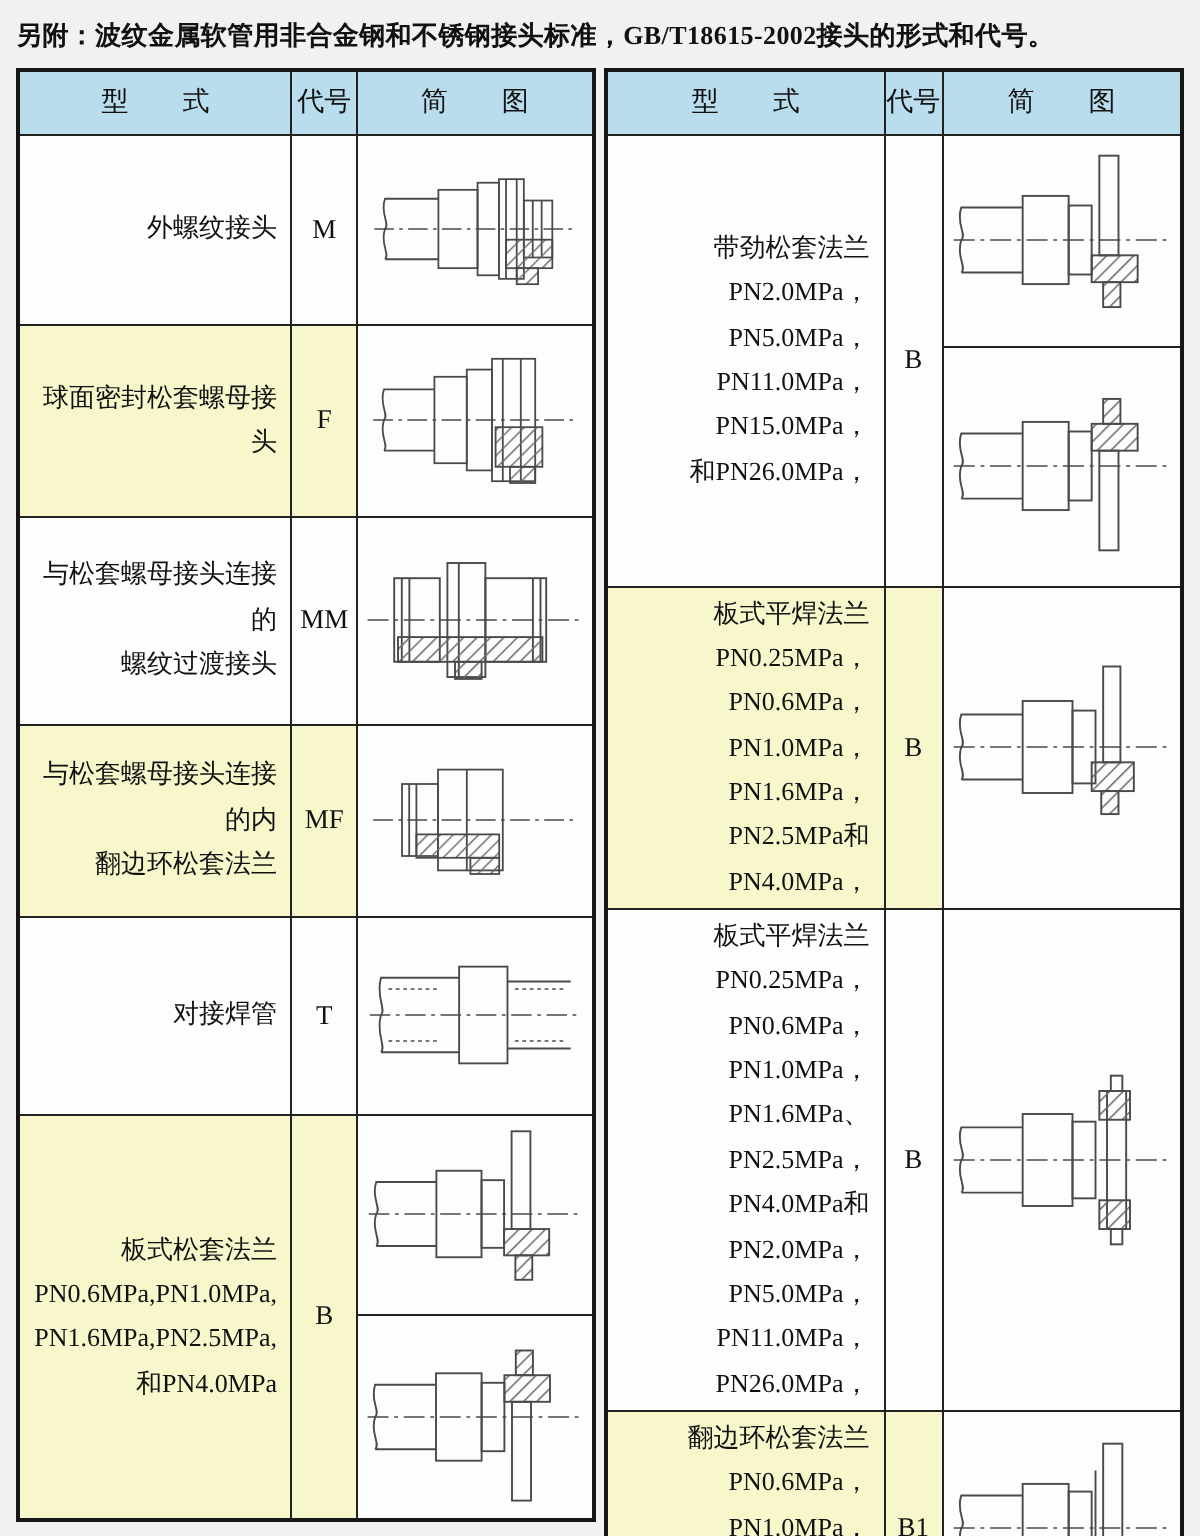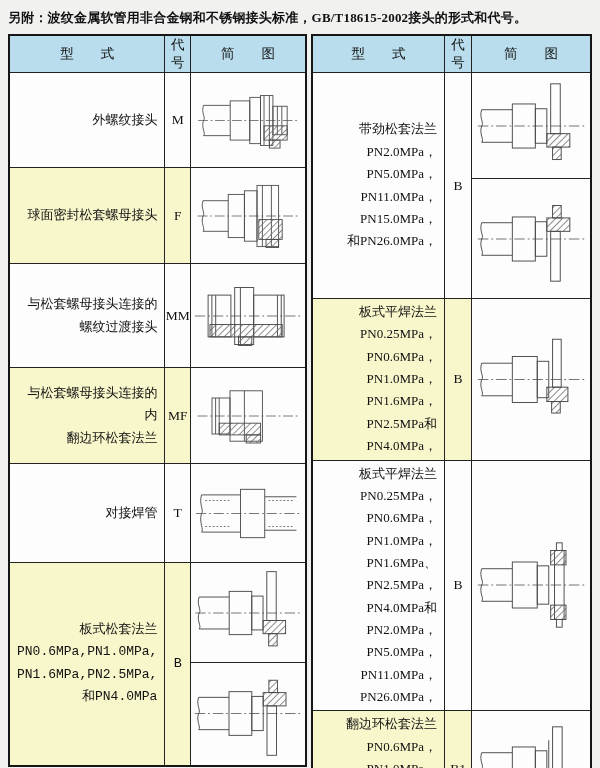--- a/index.html
+++ b/index.html
@@ -149,21 +149,21 @@
               <line class="dot" x1="14" y1="36" x2="40" y2="36"></line>
               <line class="dot" x1="14" y1="64" x2="40" y2="64"></line>
               <rect class="s" x="52" y="24" width="26" height="52"></rect>
               <line class="s" x1="78" y1="32" x2="112" y2="32"></line>
               <line class="s" x1="78" y1="68" x2="112" y2="68"></line>
               <line class="dot" x1="82" y1="36" x2="108" y2="36"></line>
               <line class="dot" x1="82" y1="64" x2="108" y2="64"></line>
             </svg>
           </td>
         </tr>
-        <tr style="height: 100px; font-family: Liberation Mono, monospace;">
+        <tr style="height: 100px;">
           <td class="type hl" rowspan="2">
             <div>板式松套法兰</div>
             <div>PN0.6MPa,PN1.0MPa,</div>
             <div>PN1.6MPa,PN2.5MPa,</div>
             <div>和PN4.0MPa</div>
           </td>
           <td class="code hl" rowspan="2">B</td>
           <td class="diag">
             <svg viewBox="0 0 120 100" preserveAspectRatio="xMidYMid meet" width="114" height="94">
               <line class="axis" x1="4" y1="50" x2="116" y2="50"></line>

